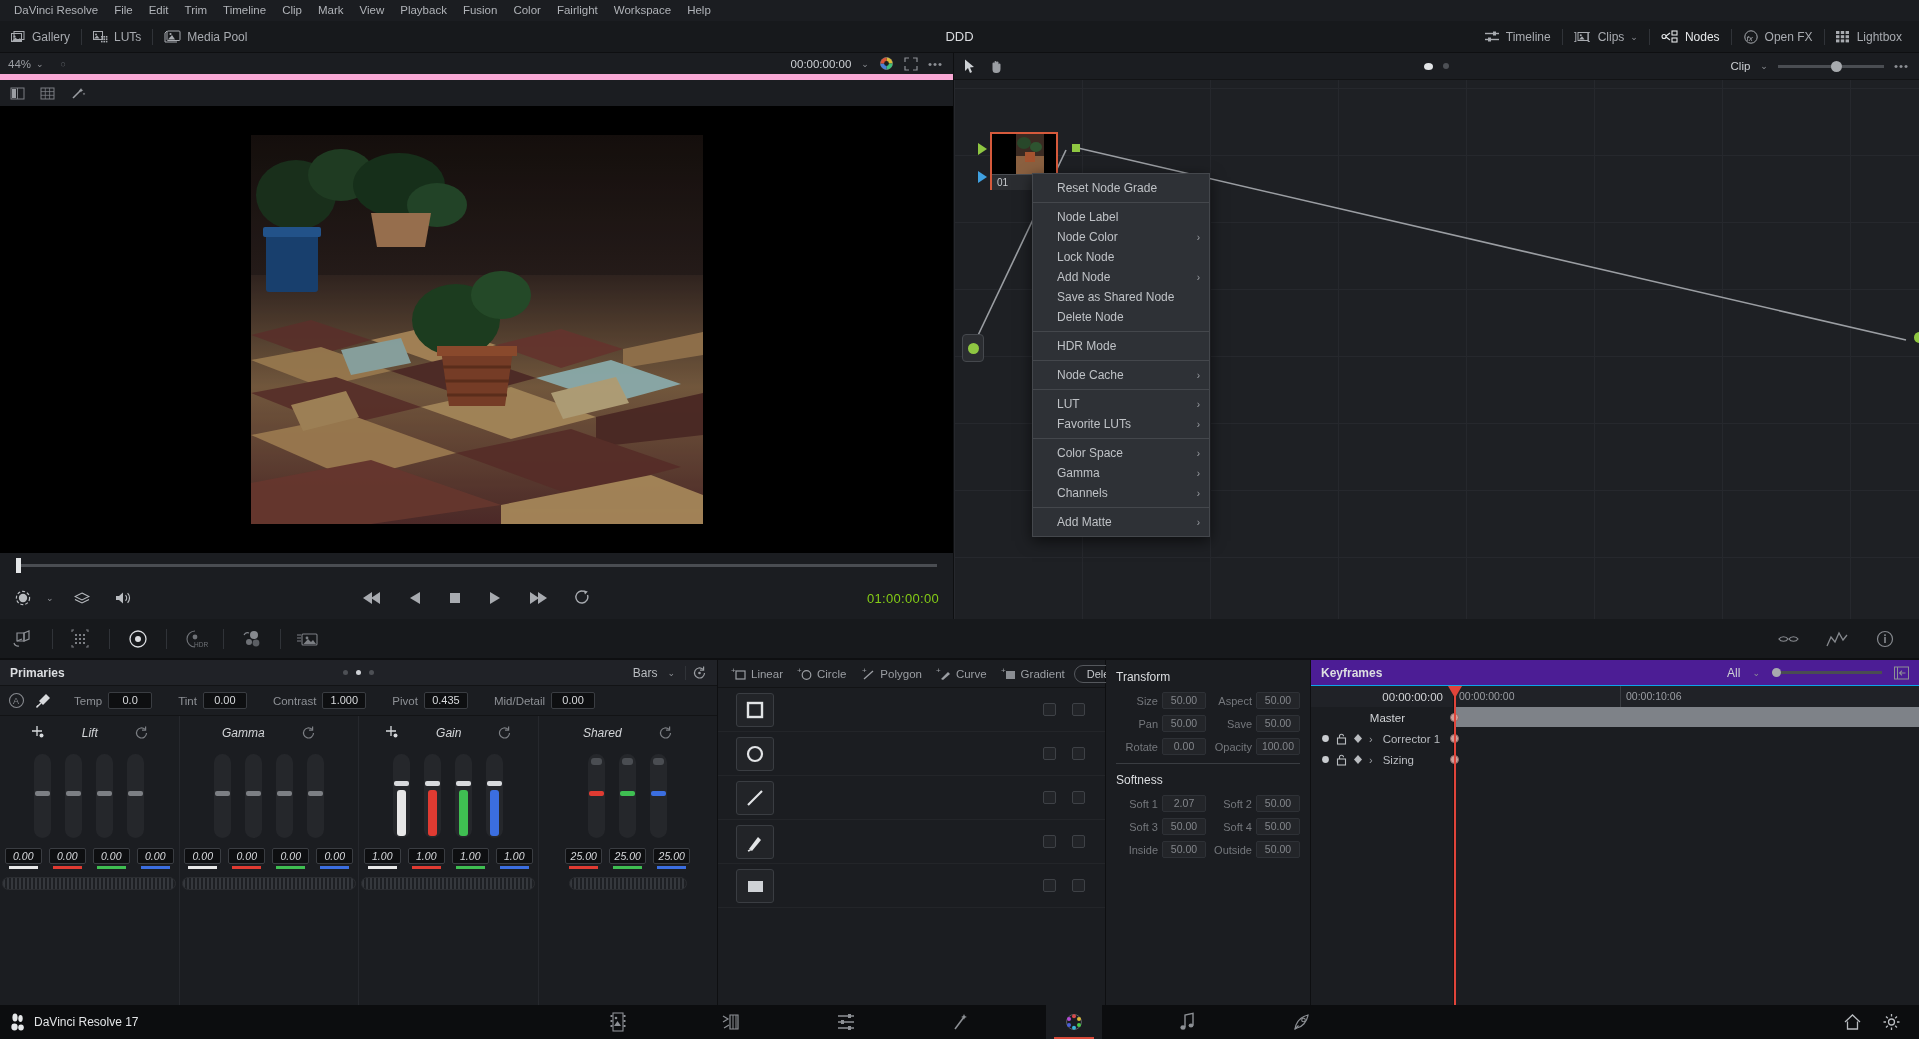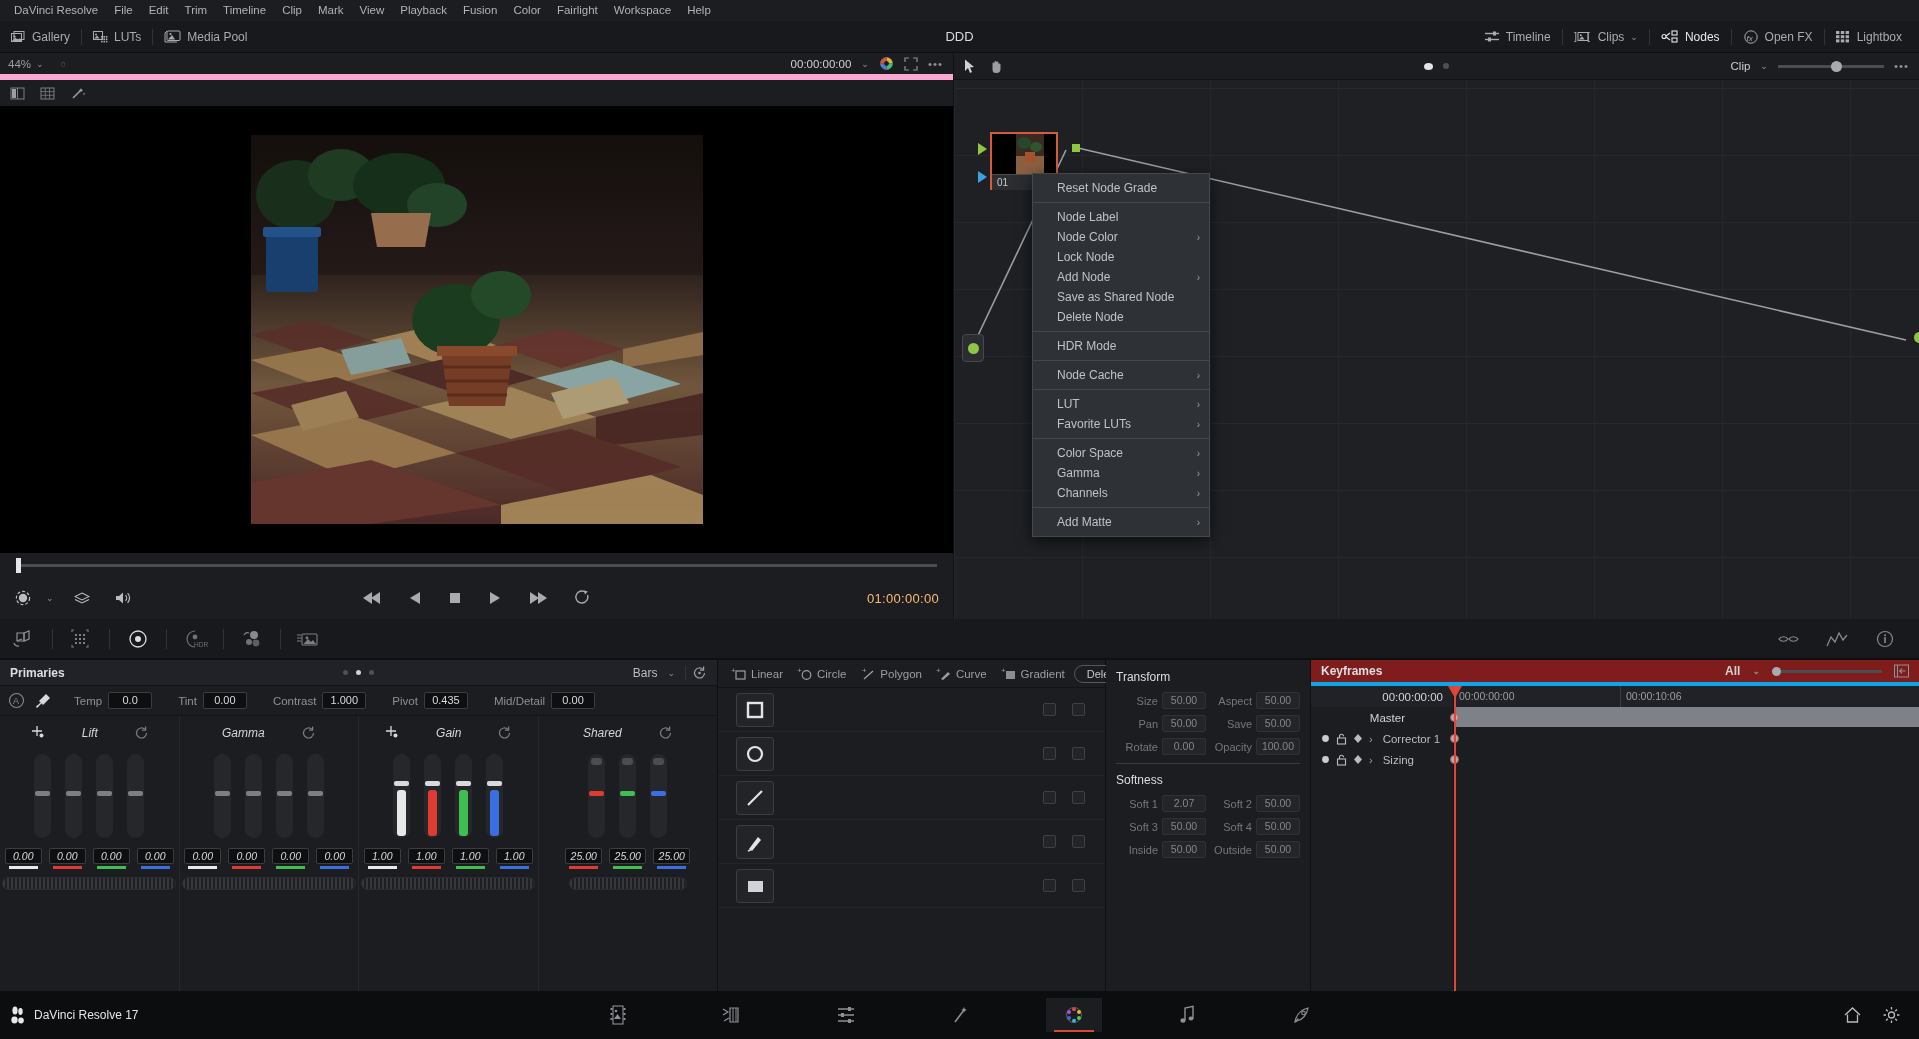--- a/index.html
+++ b/index.html
@@ -73,21 +73,21 @@
   .vid-img { position: absolute; inset: 0; }
   .scrub-row { height: 24px; background: #1b1d21; display: flex; align-items: center; padding: 0 16px; }
   .scrub-track { flex:1; height: 3px; background: #4a4d52; position: relative; }
   .scrub-head { position: absolute; left: 0; top: -6px; width: 5px; height: 15px; background: #e4e6e8; }
   .transport {
     height: 42px; background: #1b1d21; display: flex; align-items: center;
     padding: 0 14px; gap: 14px; position: relative;
   }
   .transport .center { position: absolute; left: 0; right: 0; display:flex; justify-content:center;
                        gap: 26px; align-items:center; pointer-events:none;}
-  .tc-right { margin-left: auto; font-size: 13px; color: #fdba74; letter-spacing: 0.3px; z-index:2;}
+  .tc-right { margin-left: auto; font-size: 13px; color: #84cc16; letter-spacing: 0.3px; z-index:2;}
 
   
   .node-head { height: 27px; display: flex; align-items: center; gap: 12px;
                padding: 0 10px; position: relative; border-bottom: 1px solid #121315; font-size:11.5px;}
   .node-head .nh-center { position:absolute; left:0; right:0; display:flex; justify-content:center; gap:10px; align-items:center;}
   .node-head .nh-right { margin-left:auto; display:flex; align-items:center; gap:10px; }
   .node-canvas { flex: 1; position: relative; background: #1e2024; overflow: hidden; }
   .grid-v, .grid-h { position: absolute; background: #26282d; }
   .grid-v { width: 1px; top: 0; bottom: 0; }
   .grid-h { height: 1px; left: 0; right: 0; }
@@ -184,42 +184,42 @@
                      border-right:1px solid #0e0f11;}
   .tp-title { font-size:12px; color:#dcdee1; margin-bottom:8px;}
   .tp-row { display:flex; align-items:center; margin-bottom:6px; gap:4px;}
   .tp-lbl { font-size:11px; color:#74777c; text-align:right; width:44px; }
   .tp-box { width:46px; height:17px; background:#232529; border:1px solid #2e3136; border-radius:2px;
             font-size:10.5px; color:#83868b; text-align:center; line-height:15px;}
   .tp-hr { height:1px; background:#3a3d42; margin:8px 0 9px;}
 
   .keyframes { flex:1; background:#1b1d21; display:flex; flex-direction:column;}
   .kf-head { height:26px; display:flex; align-items:center; padding:0 10px; font-size:12px;
-             color:#dcdee1; font-weight:bold; background:#7f1d1d; border-bottom:4px solid #0ea5e9;}
-  .kf-head .kfr { margin-left:auto; display:flex; align-items:center; gap:12px; font-weight:bold;}
+             color:#dcdee1; font-weight:bold; background:#4c1d95; border-bottom:1px solid #0ea5e9;}
+  .kf-head .kfr { margin-left:auto; display:flex; align-items:center; gap:12px; font-weight:normal;}
   .kf-slider { width:110px; height:3px; background:#4a4d52; position:relative;}
   .kf-knob { position:absolute; left:0; top:-3px; width:9px; height:9px; border-radius:50%; background:#a7aaae;}
   .kf-body { flex:1; display:flex; }
   .kf-names { width: 143px; border-right:1px solid #121315; }
   .kf-tl { flex:1; position:relative; }
   .kf-rowh { height:21px; display:flex; align-items:center; font-size:11.5px;}
   .kf-tc { justify-content:flex-end; padding-right:10px; color:#d2d4d7; background:#202227;}
   .kf-master { justify-content:flex-end; padding-right:48px; color:#d2d4d7;}
   .kf-track { display:flex; align-items:center; gap:6px; padding-left:10px; color:#b9bcc0;}
   .kf-ruler { height:21px; background:#202227; position:relative; font-size:10.5px; color:#9b9ea3;}
   .kf-tick { position:absolute; top:0; bottom:0; width:1px; background:#3a3d42; }
   .kf-masterbar { position:absolute; left:0; right:0; height:20px; background:#7e8288; }
   .playhead { position:absolute; top:0; bottom:0; width:2px; background:#e0443a; }
   .playhead-top { position:absolute; top:0; width:14px; height:12px; background:#e0443a;
                   clip-path: polygon(0 0, 100% 0, 50% 100%); }
   .kf-dot { position:absolute; width:9px; height:9px; border-radius:50%; background:#c9a09c;
             border:1px solid #8c6b68;}
 
   
-  .taskbar { height: 48px; background: #0c0d0f; display:flex; align-items:center;
+  .taskbar { height: 34px; background: #0c0d0f; display:flex; align-items:center;
              position:absolute; left:0; right:0; bottom:0; }
   .tb-app { display:flex; align-items:center; gap:8px; padding-left:10px; font-size:12px; color:#e3e5e7;}
   .tb-center { position:absolute; left:0; right:0; display:flex; justify-content:center; gap:58px; }
   .tb-pageicon { width:56px; height:34px; display:flex; align-items:center; justify-content:center; position:relative;}
   .tb-pageicon.active { background:#1b1d21; }
   .tb-pageicon.active::after { content:''; position:absolute; bottom:0; left:8px; right:8px; height:2px; background:#d64a3a;}
   .tb-rt { margin-left:auto; display:flex; gap:20px; padding-right:18px;}
   .caret { font-size:9px; color:#8d9095; }
   svg { display:block; }
 </style>

